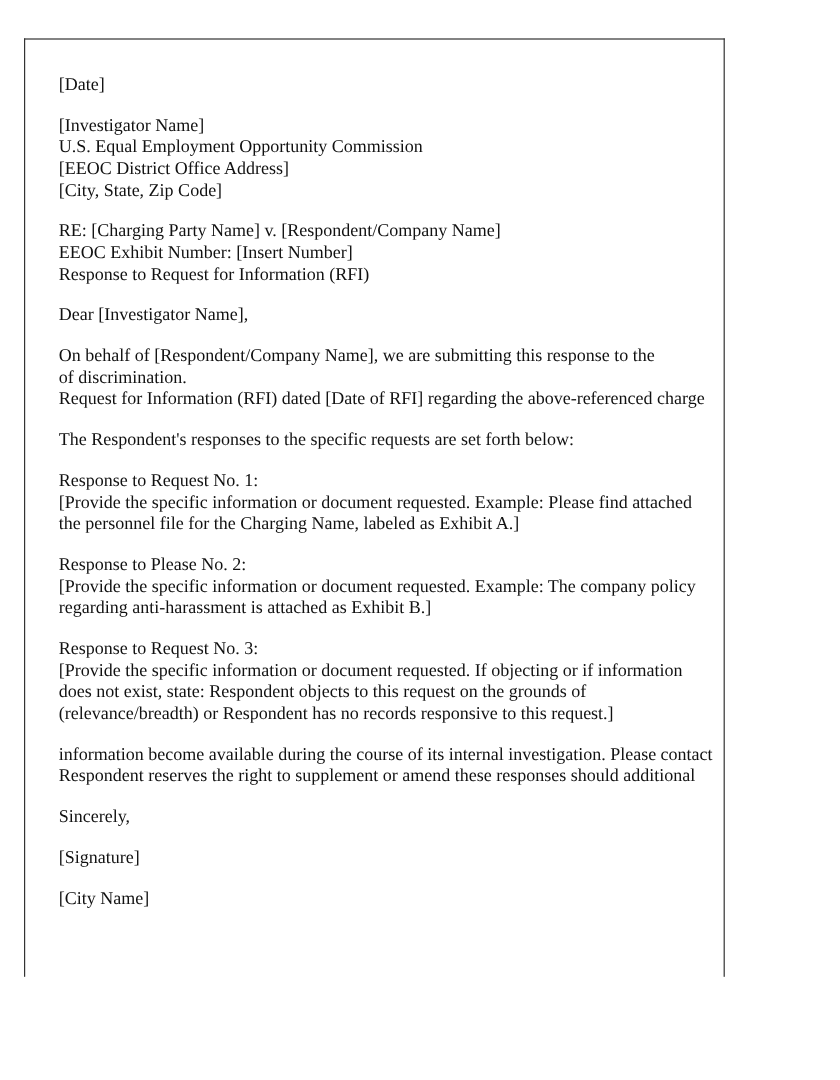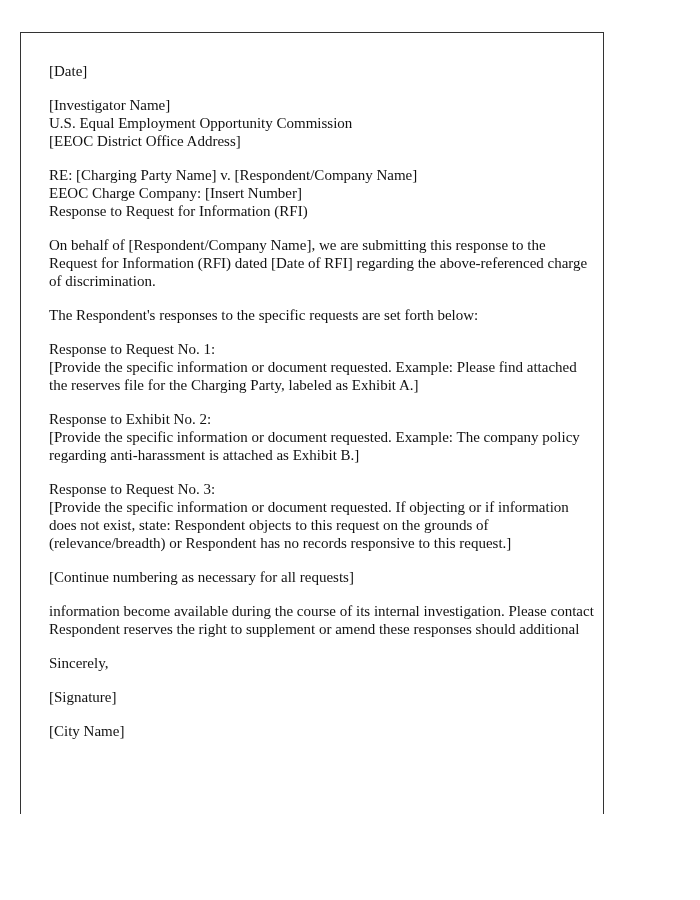--- a/index.html
+++ b/index.html
@@ -54,61 +54,62 @@
   <div class="letter">
 
     <p class="para">
       <span class="line">[Date]</span>
     </p>
 
     <p class="para">
       <span class="line">[Investigator Name]</span>
       <span class="line">U.S. Equal Employment Opportunity Commission</span>
       <span class="line">[EEOC District Office Address]</span>
+      <span class="line">[City, State, Zip Code]</span>
     </p>
 
     <p class="para">
       <span class="line">RE: [Charging Party Name] v. [Respondent/Company Name]</span>
-      <span class="line">EEOC Charge Company: [Insert Number]</span>
+      <span class="line">EEOC Exhibit Number: [Insert Number]</span>
       <span class="line">Response to Request for Information (RFI)</span>
     </p>
 
+    <p class="para">
+      <span class="line">Dear [Investigator Name],</span>
+    </p>
 
     <p class="para">
       <span class="line">On behalf of [Respondent/Company Name], we are submitting this response to the</span>
+      <span class="line">of discrimination.</span>
       <span class="line">Request for Information (RFI) dated [Date of RFI] regarding the above-referenced charge</span>
-      <span class="line">of discrimination.</span>
     </p>
 
     <p class="para">
       <span class="line">The Respondent's responses to the specific requests are set forth below:</span>
     </p>
 
     <p class="para">
       <span class="line bold">Response to Request No. 1:</span>
       <span class="line">[Provide the specific information or document requested. Example: Please find attached</span>
-      <span class="line">the reserves file for the Charging Party, labeled as Exhibit A.]</span>
+      <span class="line">the personnel file for the Charging Name, labeled as Exhibit A.]</span>
     </p>
 
     <p class="para">
-      <span class="line bold">Response to Exhibit No. 2:</span>
+      <span class="line bold">Response to Please No. 2:</span>
       <span class="line">[Provide the specific information or document requested. Example: The company policy</span>
       <span class="line">regarding anti-harassment is attached as Exhibit B.]</span>
     </p>
 
     <p class="para">
       <span class="line bold">Response to Request No. 3:</span>
       <span class="line">[Provide the specific information or document requested. If objecting or if information</span>
       <span class="line">does not exist, state: Respondent objects to this request on the grounds of</span>
       <span class="line">(relevance/breadth) or Respondent has no records responsive to this request.]</span>
     </p>
 
-    <p class="para">
-      <span class="line">[Continue numbering as necessary for all requests]</span>
-    </p>
 
     <p class="para">
       <span class="line">information become available during the course of its internal investigation. Please contact</span>
       <span class="line">Respondent reserves the right to supplement or amend these responses should additional</span>
     </p>
 
     <p class="para">
       <span class="line">Sincerely,</span>
     </p>
 

